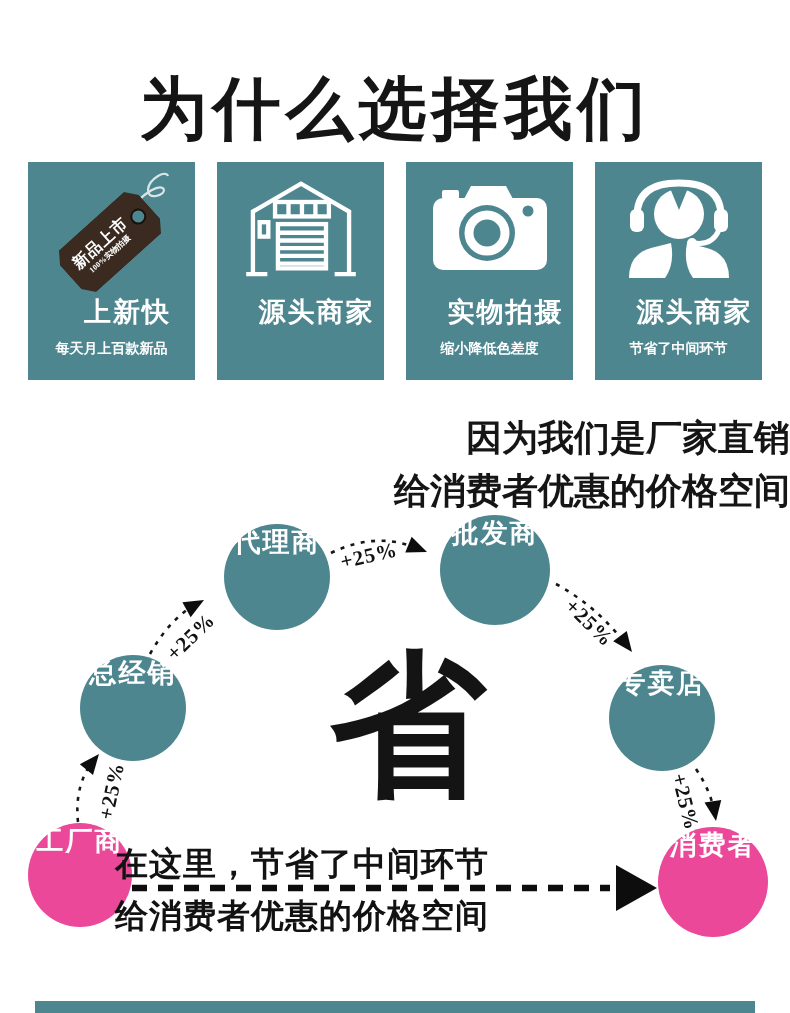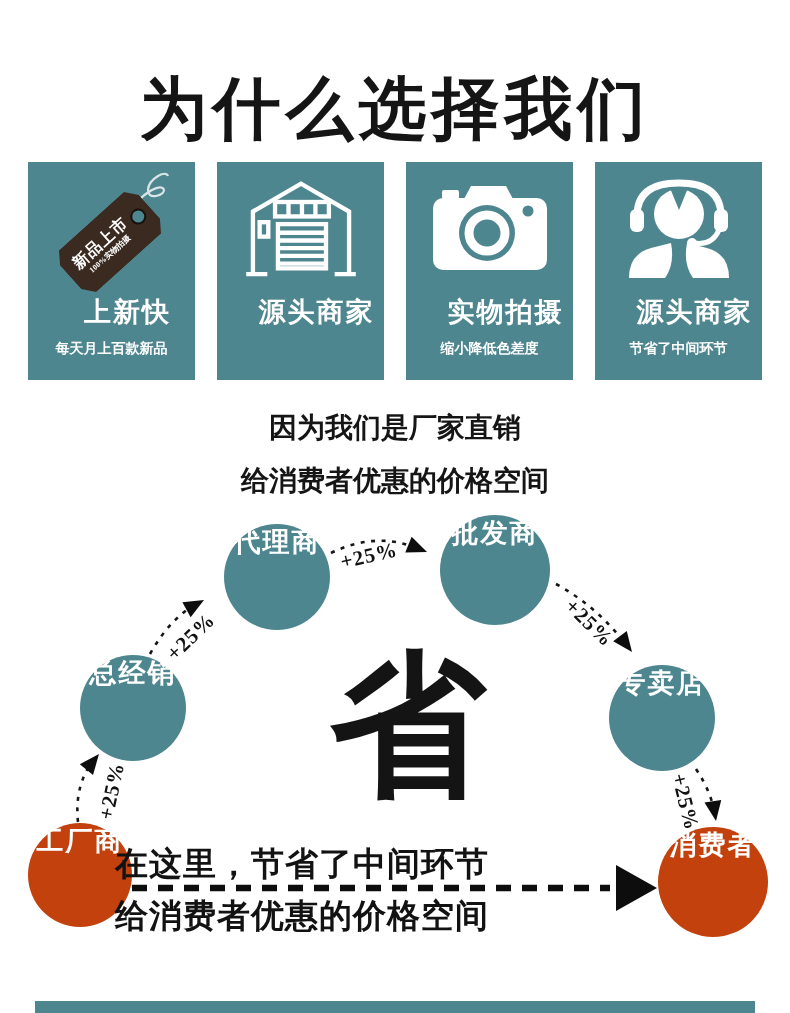--- a/index.html
+++ b/index.html
@@ -27,35 +27,35 @@
          clip-path:polygon(9% 0%,91% 0%,100% 22%,100% 78%,91% 100%,9% 100%,0% 78%,0% 22%); }
   .tag-text { position:absolute; left:6px; top:50%; transform:translateY(-50%); width:78px;
               text-align:center; color:#fff; line-height:1.05; }
   .tag-line1 { display:block; font-size:16px; font-weight:700; letter-spacing:1px; }
   .tag-line2 { display:block; font-size:8px; font-weight:700; margin-top:2px; }
   .tag-hole { position:absolute; right:7px; top:50%; transform:translateY(-50%);
               width:16px; height:16px; border-radius:50%; background:#4e868f;
               border:2.5px solid #17110b; box-sizing:border-box; }
 
   
-  .intro { position:absolute; top:404px; left:0; right:0; text-align:center;
-           font-weight:900; font-size:28px; color:#151515; }
+  .intro { position:absolute; top:414px; left:0; right:0; text-align:right;
+           font-weight:900; font-size:36px; color:#151515; }
   .intro div { height:53px; line-height:48px; }
 
   
   .arrows { position:absolute; left:0; top:0; pointer-events:none; }
   .dash    { fill:none; stroke:#161616; stroke-width:2.6; stroke-dasharray:4 6.5; }
   .bigdash { stroke:#0d0d0d; stroke-width:6.5; stroke-dasharray:15 11; }
   .ahead   { fill:#0d0d0d; }
 
   .node { position:absolute; border-radius:50%; display:flex; align-items:flex-start; justify-content:center;
           transform:translate(-50%,-50%); color:#fff; font-weight:700; font-size:27px;
           letter-spacing:2px; white-space:nowrap;font-family:Liberation Serif, serif; }
   .node.teal  { background:#4e868f; }
-  .node.black { background:#c2410c; }
+  .node.black { background:#ec4899; }
 
   .pct { position:absolute; transform:translate(-50%,-50%) rotate(var(--rot));
          font-size:21px; font-weight:900; letter-spacing:1px; color:#111; white-space:nowrap; }
 
   .big-save { position:absolute; left:408px; top:727px; transform:translate(-50%,-50%);
               font-size:156px; font-weight:900; color:#141414; line-height:1; }
 
   .note { position:absolute; left:115px; width:550px; text-align:left; font-weight:900;
           color:#121212; font-size:33px; letter-spacing:1px; white-space:nowrap; }
   .note1 { top:842px; }

